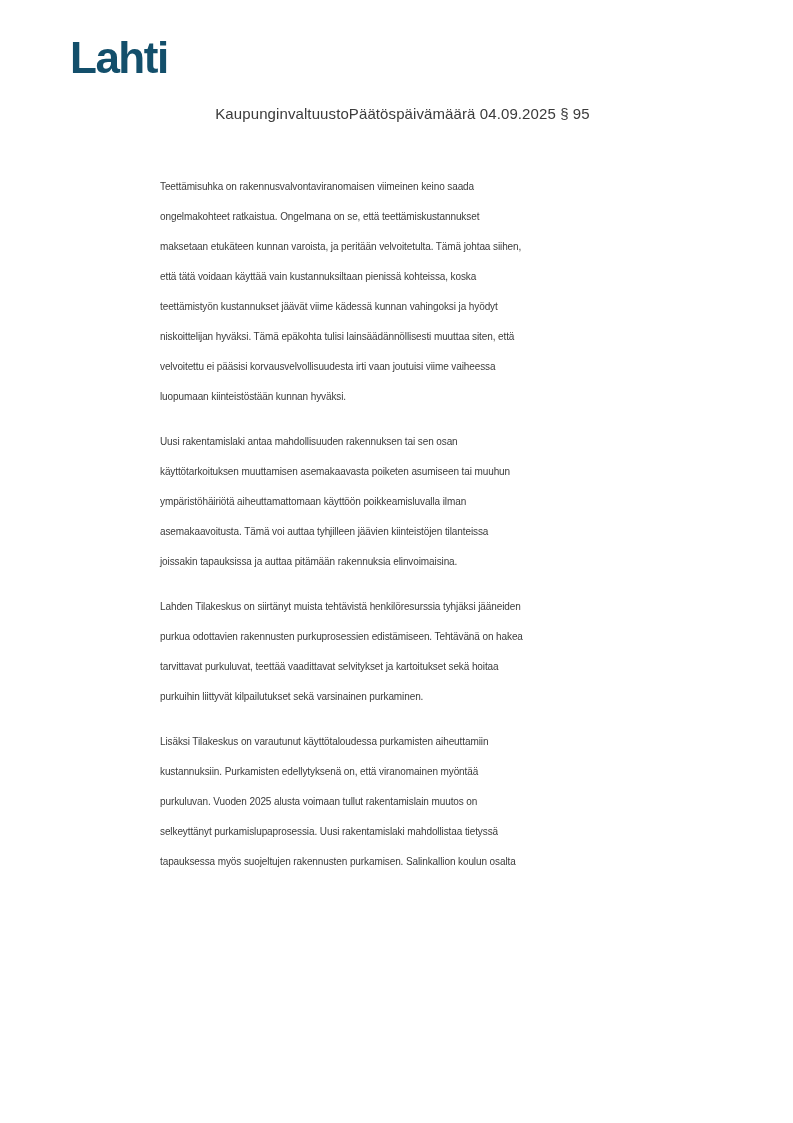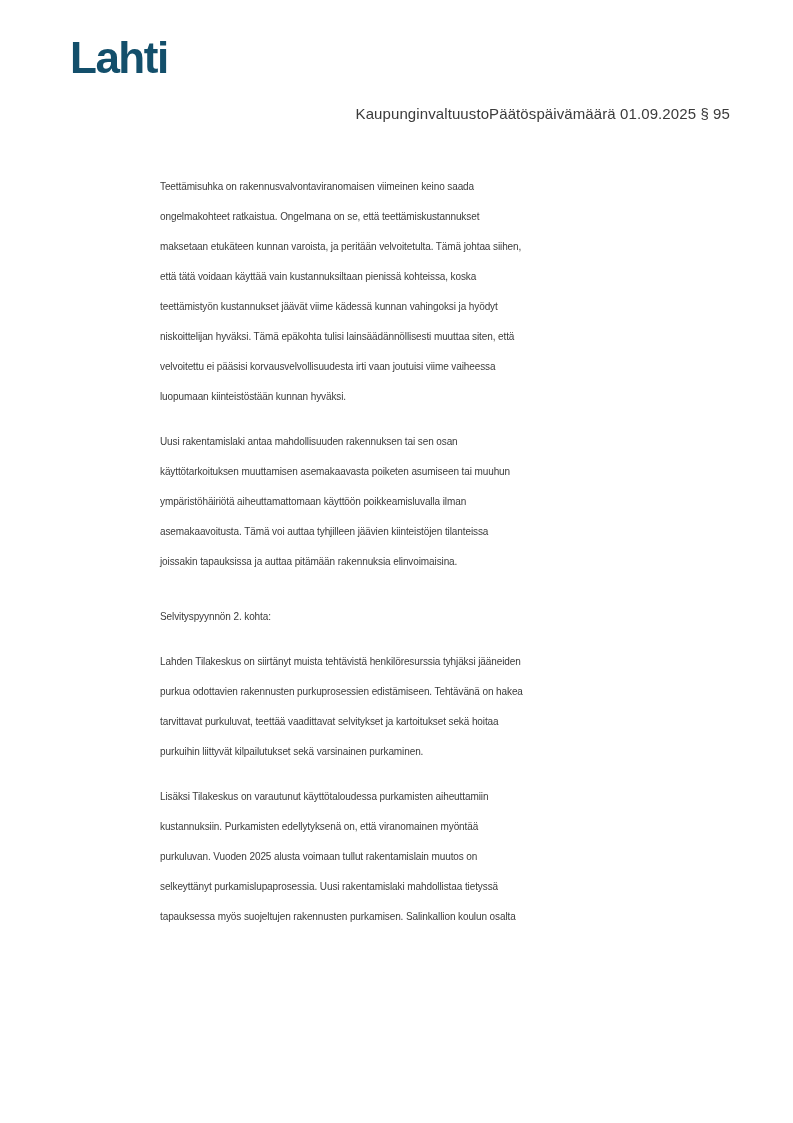--- a/index.html
+++ b/index.html
@@ -27,21 +27,21 @@
     letter-spacing: -1.5px;
     color: #134f6b;
     line-height: 1;
   }
   .header-row {
     position: absolute;
     left: 75px;
     right: 63px;
     top: 105px;
     display: flex;
-    justify-content: flex-end;
+    justify-content: center;
     font-size: 15px;
     color: #3b3b3b;
     letter-spacing: 0.1px;
   }
   .content {
     position: absolute;
     left: 160px;
     top: 172px;
     width: 582px;
   }
@@ -61,41 +61,40 @@
 </style>
 </head>
 <body>
 
 <div class="page">
 
   <div class="logo-wordmark">Lahti</div>
 
   <div class="header-row">
     <span>Kaupunginvaltuusto</span>
-    <span>Päätöspäivämäärä 01.09.2025 § 95</span>
+    <span>Päätöspäivämäärä 04.09.2025 § 95</span>
   </div>
 
   <div class="content">
 
     <p class="para">Teettämisuhka on rakennusvalvontaviranomaisen viimeinen keino saada
 ongelmakohteet ratkaistua. Ongelmana on se, että teettämiskustannukset
 maksetaan etukäteen kunnan varoista, ja peritään velvoitetulta. Tämä johtaa siihen,
 että tätä voidaan käyttää vain kustannuksiltaan pienissä kohteissa, koska
 teettämistyön kustannukset jäävät viime kädessä kunnan vahingoksi ja hyödyt
 niskoittelijan hyväksi. Tämä epäkohta tulisi lainsäädännöllisesti muuttaa siten, että
 velvoitettu ei pääsisi korvausvelvollisuudesta irti vaan joutuisi viime vaiheessa
 luopumaan kiinteistöstään kunnan hyväksi.</p>
 
     <p class="para">Uusi rakentamislaki antaa mahdollisuuden rakennuksen tai sen osan
 käyttötarkoituksen muuttamisen asemakaavasta poiketen asumiseen tai muuhun
 ympäristöhäiriötä aiheuttamattomaan käyttöön poikkeamisluvalla ilman
 asemakaavoitusta. Tämä voi auttaa tyhjilleen jäävien kiinteistöjen tilanteissa
 joissakin tapauksissa ja auttaa pitämään rakennuksia elinvoimaisina.</p>
 
-    <p class="para section-label">Selvityspyynnön 2. kohta:</p>
 
 
     <p class="para">Lahden Tilakeskus on siirtänyt muista tehtävistä henkilöresurssia tyhjäksi jääneiden
 purkua odottavien rakennusten purkuprosessien edistämiseen. Tehtävänä on hakea
 tarvittavat purkuluvat, teettää vaadittavat selvitykset ja kartoitukset sekä hoitaa
 purkuihin liittyvät kilpailutukset sekä varsinainen purkaminen.</p>
 
     <p class="para">Lisäksi Tilakeskus on varautunut käyttötaloudessa purkamisten aiheuttamiin
 kustannuksiin. Purkamisten edellytyksenä on, että viranomainen myöntää
 purkuluvan. Vuoden 2025 alusta voimaan tullut rakentamislain muutos on

